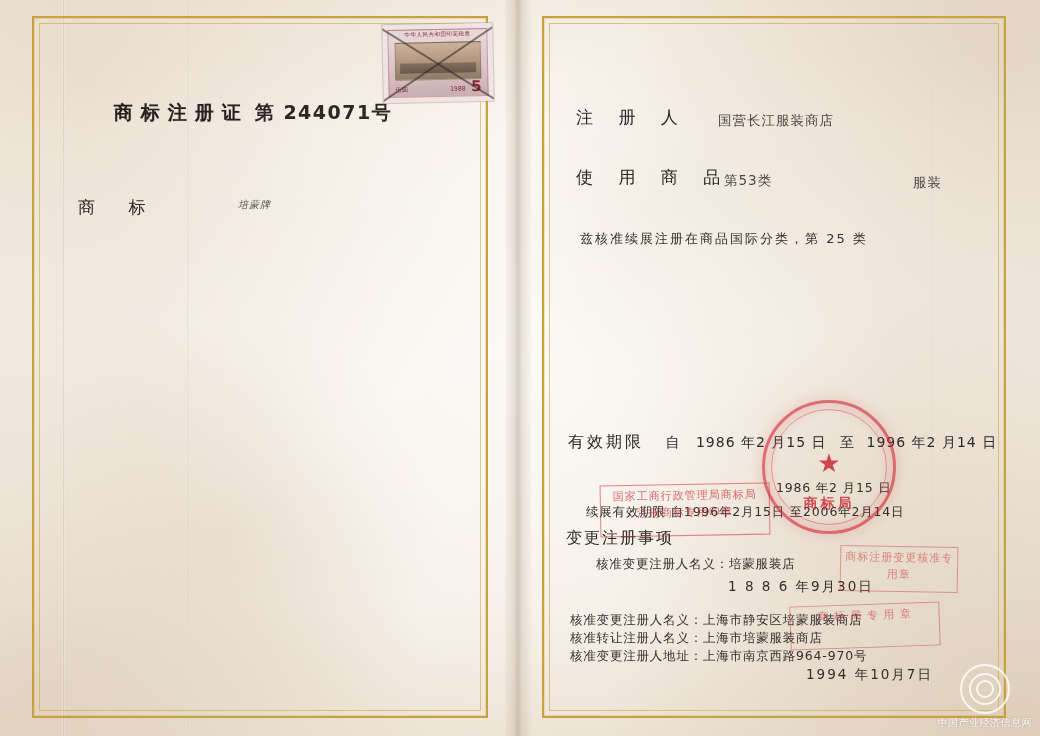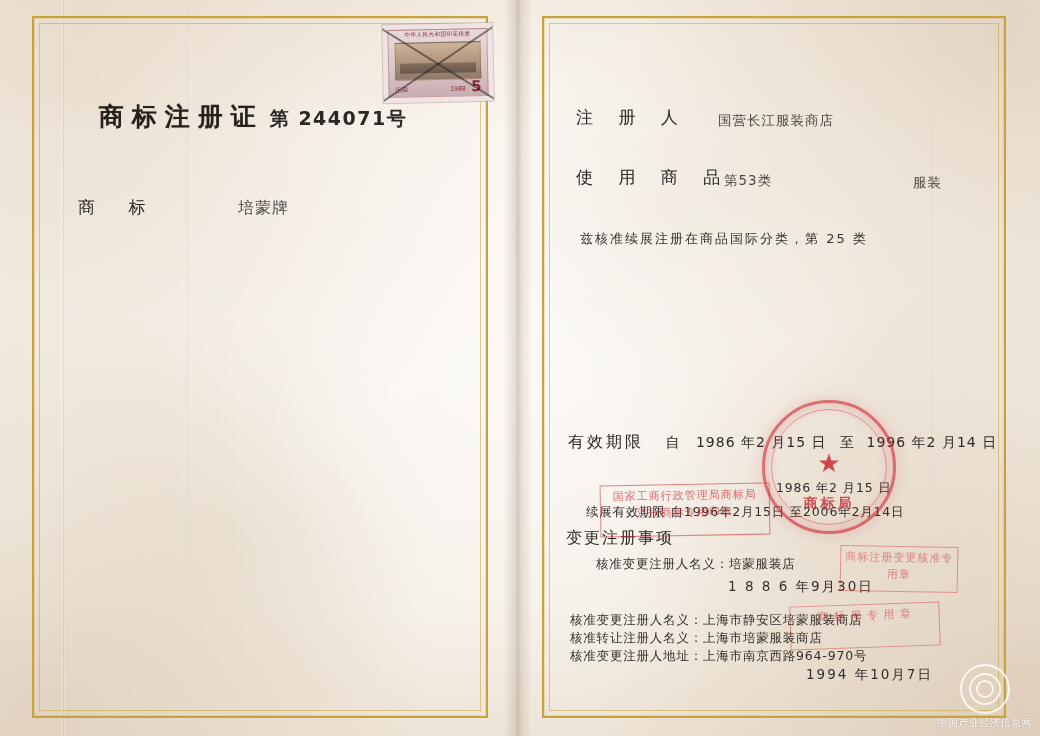--- a/index.html
+++ b/index.html
@@ -100,21 +100,21 @@
 
   .title-row {
     position: absolute;
     left: 0; right: 0;
     top: 100px;
     display: flex;
     justify-content: center;
     align-items: baseline;
   }
   .doc-title {
-    font-size: 25px;
+    font-size: 19px;
     letter-spacing: 8px;
     color: #24211f;
     font-weight: 700;
     text-shadow: 0 0 1px rgba(60,50,40,0.25);
   }
   .doc-number {
     font-size: 19px;
     letter-spacing: 1.5px;
     color: #2a2725;
     margin-left: 6px;
@@ -126,24 +126,25 @@
     left: 78px;
     top: 196px;
     font-size: 17px;
     letter-spacing: 14px;
     color: #2a2725;
   }
   .value-tm {
     position: absolute;
     left: 238px;
     top: 198px;
-    font-size: 16px;
+    font-size: 10px;
     letter-spacing: 1px;
     color: #3b3734;
     opacity: .88;
+    font-style: italic;
   }
 
   
   .mark-box {
     position: absolute;
     left: 222px;
     top: 372px;
     width: 188px;
     height: 104px;
     border: 1px solid rgba(80,70,60,0.45);

